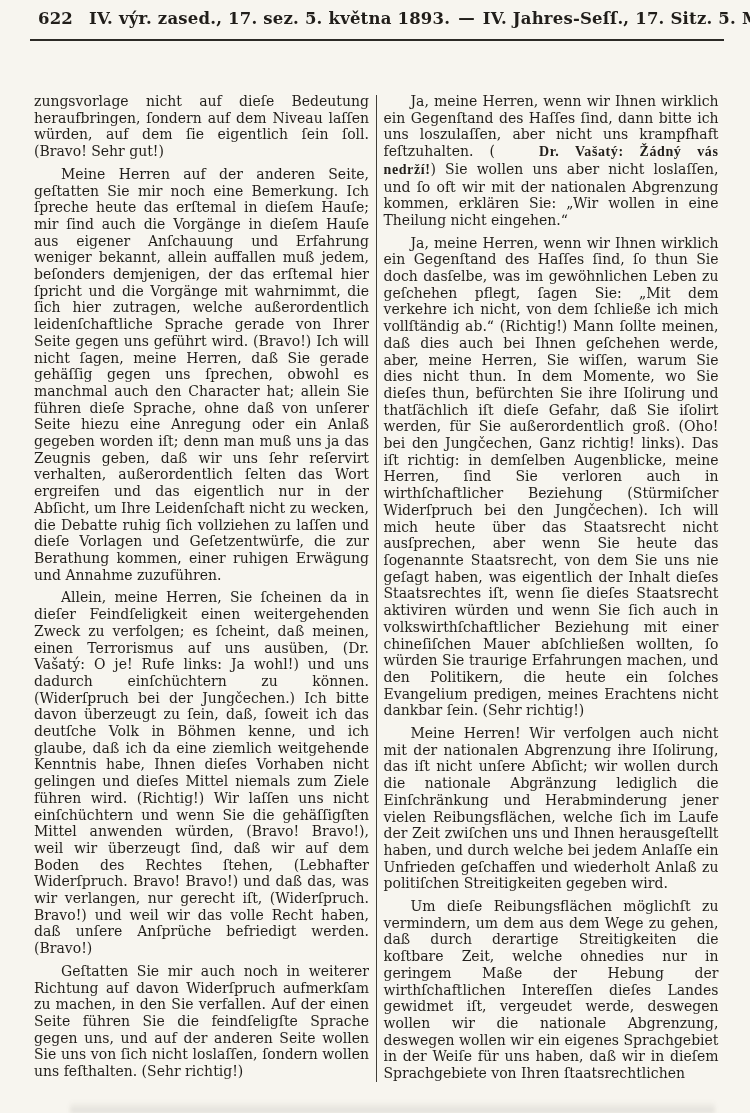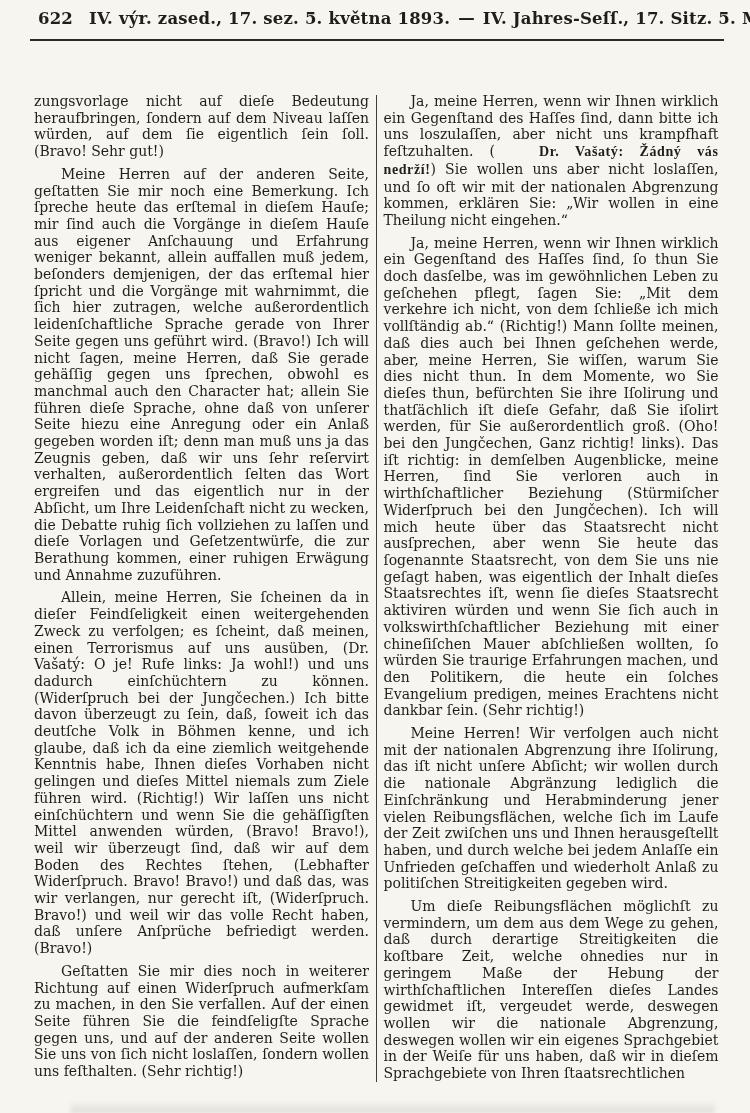--- a/index.html
+++ b/index.html
@@ -69,21 +69,21 @@
     <span class="pgnum">622</span><span>IV. výr. zased., 17. sez. 5. května 1893.</span><span class="sep">—</span><span>IV. Jahres-Seſſ., 17. Sitz. 5. Mai 1893.</span>
   </header>
 
   <div class="hdr-rule"></div>
 
   <main class="columns">
     <section class="col">
         <p class="para"><span>zungsvorlage nicht auf dieſe Bedeutung heraufbringen, ſondern auf dem Niveau laſſen würden, auf dem ſie eigentlich ſein ſoll. (Bravo! Sehr gut!)</span></p>
         <p class="para indent"><span>Meine Herren auf der anderen Seite, geſtatten Sie mir noch eine Bemerkung. Ich ſpreche heute das erſtemal in dieſem Hauſe; mir ſind auch die Vorgänge in dieſem Hauſe aus eigener Anſchauung und Erfahrung weniger bekannt, allein auffallen muß jedem, beſonders demjenigen, der das erſtemal hier ſpricht und die Vorgänge mit wahrnimmt, die ſich hier zutragen, welche außerordentlich leidenſchaftliche Sprache gerade von Ihrer Seite gegen uns geführt wird. (Bravo!) Ich will nicht ſagen, meine Herren, daß Sie gerade gehäſſig gegen uns ſprechen, obwohl es manchmal auch den Character hat; allein Sie führen dieſe Sprache, ohne daß von unſerer Seite hiezu eine Anregung oder ein Anlaß gegeben worden iſt; denn man muß uns ja das Zeugnis geben, daß wir uns ſehr reſervirt verhalten, außerordentlich ſelten das Wort ergreifen und das eigentlich nur in der Abſicht, um Ihre Leidenſchaft nicht zu wecken, die Debatte ruhig ſich vollziehen zu laſſen und dieſe Vorlagen und Geſetzentwürfe, die zur Berathung kommen, einer ruhigen Erwägung und Annahme zuzuführen.</span></p>
         <p class="para indent"><span>Allein, meine Herren, Sie ſcheinen da in dieſer Feindſeligkeit einen weitergehenden Zweck zu verfolgen; es ſcheint, daß meinen, einen Terrorismus auf uns ausüben, (Dr. Vašatý: O je! Rufe links: Ja wohl!) und uns dadurch einſchüchtern zu können. (Widerſpruch bei der Jungčechen.) Ich bitte davon überzeugt zu ſein, daß, ſoweit ich das deutſche Volk in Böhmen kenne, und ich glaube, daß ich da eine ziemlich weitgehende Kenntnis habe, Ihnen dieſes Vorhaben nicht gelingen und dieſes Mittel niemals zum Ziele führen wird. (Richtig!) Wir laſſen uns nicht einſchüchtern und wenn Sie die gehäſſigſten Mittel anwenden würden, (Bravo! Bravo!), weil wir überzeugt ſind, daß wir auf dem Boden des Rechtes ſtehen, (Lebhafter Widerſpruch. Bravo! Bravo!) und daß das, was wir verlangen, nur gerecht iſt, (Widerſpruch. Bravo!) und weil wir das volle Recht haben, daß unſere Anſprüche befriedigt werden. (Bravo!)</span></p>
-        <p class="para indent"><span>Geſtatten Sie mir dies noch in weiterer Richtung auf einen Widerſpruch aufmerkſam zu machen, in den Sie verfallen. Auf der einen Seite führen Sie die feindſeligſte Sprache gegen uns, und auf der anderen Seite wollen Sie uns von ſich nicht loslaſſen, ſondern wollen uns feſthalten. (Sehr richtig!)</span></p>
+        <p class="para indent"><span>Geſtatten Sie mir auch noch in weiterer Richtung auf davon Widerſpruch aufmerkſam zu machen, in den Sie verfallen. Auf der einen Seite führen Sie die feindſeligſte Sprache gegen uns, und auf der anderen Seite wollen Sie uns von ſich nicht loslaſſen, ſondern wollen uns feſthalten. (Sehr richtig!)</span></p>
       </section>
     <div class="divider"></div>
     <section class="col">
         <p class="para indent"><span>Ja, meine Herren, wenn wir Ihnen wirklich ein Gegenſtand des Haſſes ſind, dann bitte ich uns loszulaſſen, aber nicht uns krampfhaft feſtzuhalten. (</span><b class="antiqua">Dr. Vašatý: Žádný vás nedrží!</b><span>) Sie wollen uns aber nicht loslaſſen, und ſo oft wir mit der nationalen Abgrenzung kommen, erklären Sie: „Wir wollen in eine Theilung nicht eingehen.“</span></p>
         <p class="para indent"><span>Ja, meine Herren, wenn wir Ihnen wirklich ein Gegenſtand des Haſſes ſind, ſo thun Sie doch dasſelbe, was im gewöhnlichen Leben zu geſchehen pflegt, ſagen Sie: „Mit dem verkehre ich nicht, von dem ſchließe ich mich vollſtändig ab.“ (Richtig!) Mann ſollte meinen, daß dies auch bei Ihnen geſchehen werde, aber, meine Herren, Sie wiſſen, warum Sie dies nicht thun. In dem Momente, wo Sie dieſes thun, befürchten Sie ihre Iſolirung und thatſächlich iſt dieſe Gefahr, daß Sie iſolirt werden, für Sie außerordentlich groß. (Oho! bei den Jungčechen, Ganz richtig! links). Das iſt richtig: in demſelben Augenblicke, meine Herren, ſind Sie verloren auch in wirthſchaftlicher Beziehung (Stürmiſcher Widerſpruch bei den Jungčechen). Ich will mich heute über das Staatsrecht nicht ausſprechen, aber wenn Sie heute das ſogenannte Staatsrecht, von dem Sie uns nie geſagt haben, was eigentlich der Inhalt dieſes Staatsrechtes iſt, wenn ſie dieſes Staatsrecht aktiviren würden und wenn Sie ſich auch in volkswirthſchaftlicher Beziehung mit einer chineſiſchen Mauer abſchließen wollten, ſo würden Sie traurige Erfahrungen machen, und den Politikern, die heute ein ſolches Evangelium predigen, meines Erachtens nicht dankbar ſein. (Sehr richtig!)</span></p>
         <p class="para indent"><span>Meine Herren! Wir verfolgen auch nicht mit der nationalen Abgrenzung ihre Iſolirung, das iſt nicht unſere Abſicht; wir wollen durch die nationale Abgränzung lediglich die Einſchränkung und Herabminderung jener vielen Reibungsflächen, welche ſich im Laufe der Zeit zwiſchen uns und Ihnen herausgeſtellt haben, und durch welche bei jedem Anlaſſe ein Unfrieden geſchaffen und wiederholt Anlaß zu politiſchen Streitigkeiten gegeben wird.</span></p>
         <p class="para indent"><span>Um dieſe Reibungsflächen möglichſt zu vermindern, um dem aus dem Wege zu gehen, daß durch derartige Streitigkeiten die koſtbare Zeit, welche ohnedies nur in geringem Maße der Hebung der wirthſchaftlichen Intereſſen dieſes Landes gewidmet iſt, vergeudet werde, deswegen wollen wir die nationale Abgrenzung, deswegen wollen wir ein eigenes Sprachgebiet in der Weiſe für uns haben, daß wir in dieſem Sprachgebiete von Ihren ſtaatsrechtlichen</span></p>
       </section>
   </main>
 

